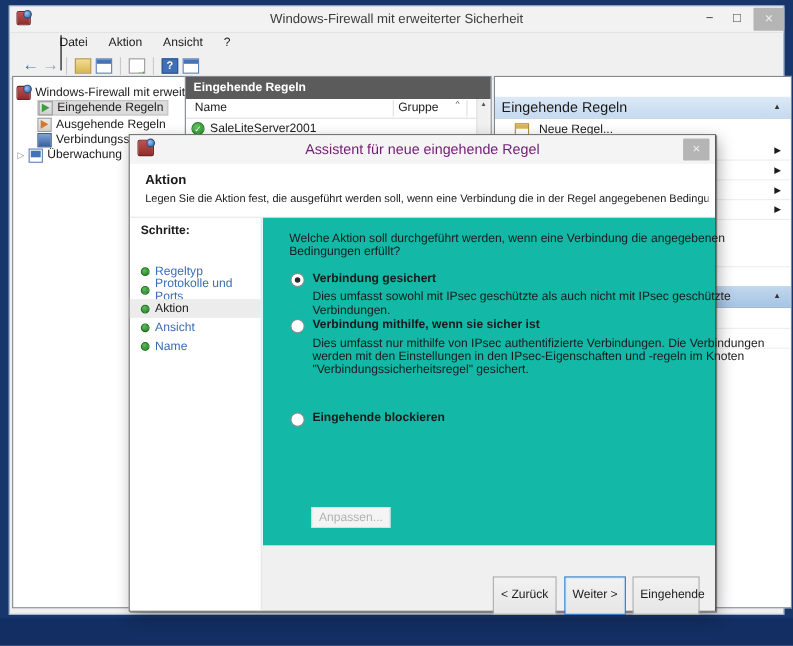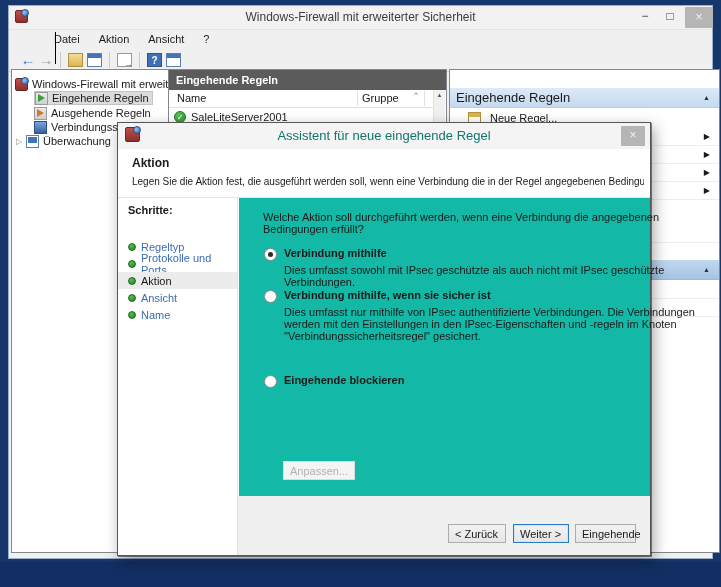--- a/index.html
+++ b/index.html
@@ -79,21 +79,21 @@
   .arrowrow{position:absolute;left:0;width:100%;height:18px;border-bottom:1px solid #ededed;box-sizing:border-box;}
   .arrowrow .sub{position:absolute;right:9px;top:4px;font-size:8px;color:#1a1a1a;}
   .faintline{position:absolute;left:0;width:100%;height:1px;background:#ededed;}
   .act-section2{position:absolute;left:0;width:100%;height:19px;
                 background:linear-gradient(#c2d8ee,#a5c4e4);border-bottom:1px solid #9cb9d9;}
 
   
   .dialog{left:117px;top:122px;width:534px;height:434px;background:#fff;border:1px solid #565656;
           box-shadow:1px 1px 0 rgba(0,0,0,.45),3px 5px 14px rgba(0,0,0,.35);box-sizing:border-box;z-index:50;}
   .dlg-titlebar{position:absolute;left:0;top:0;width:100%;height:26px;background:#f4f4f4;}
-  .dlg-title{position:absolute;left:0;right:0;top:5px;text-align:center;font-size:13px;color:#0f766e;}
+  .dlg-title{position:absolute;left:0;right:0;top:5px;text-align:center;font-size:13px;color:#701a75;}
   .dlg-fwicon{position:absolute;left:7px;top:4px;width:15px;height:15px;}
   .dlg-close{position:absolute;right:5px;top:3px;width:24px;height:20px;background:#b5b5b5;color:#f2f2f2;
              text-align:center;line-height:19px;font-size:12px;border-radius:1px;}
   .dlg-header{position:absolute;left:0;top:26px;width:100%;height:49px;background:#fff;border-bottom:1px solid #e3e3e3;box-sizing:border-box;}
   .dlg-heading{position:absolute;left:14px;top:7px;font-size:12px;font-weight:bold;}
   .dlg-desc{position:absolute;left:14px;top:27px;font-size:10px;width:512px;}
   .steps{position:absolute;left:0;top:75px;width:120px;bottom:0;background:#fff;border-right:1px solid #e3e3e3;box-sizing:border-box;}
   .steps-label{position:absolute;left:10px;top:6px;font-size:11px;font-weight:bold;}
   .step{position:absolute;left:0;width:100%;height:17px;display:flex;align-items:center;font-size:11px;}
   .step .dot{width:8px;height:8px;border-radius:50%;margin:0 5px 0 10px;flex:0 0 8px;
@@ -103,22 +103,22 @@
   .step-current .lbl{color:#1a1a1a;}
   .dlg-content{position:absolute;left:121px;top:75px;right:0;bottom:59px;background:#14b8a6;font-size:11px;}
   .question{position:absolute;left:24px;top:13px;width:415px;}
   .radio{position:absolute;width:13px;height:13px;border:1px solid #8a8a8a;border-radius:50%;background:#fff;box-sizing:border-box;}
   .radio.sel::after{content:"";position:absolute;left:3px;top:3px;width:5px;height:5px;border-radius:50%;background:#2b2b2b;}
   .optlabel{position:absolute;font-weight:bold;white-space:nowrap;}
   .optdesc{position:absolute;width:440px;}
   .disbtn{position:absolute;left:44px;top:263px;width:72px;height:19px;background:#f4f4f4;border:1px solid #dcdcdc;
           color:#b2b2b2;font-size:11px;font-family:"Liberation Sans",sans-serif;text-align:center;line-height:17px;box-sizing:border-box;}
   .dlg-footer{position:absolute;left:120px;right:0;bottom:0;height:59px;background:#f0f0f0;}
-  .wbtn{position:absolute;top:28px;height:19px;background:linear-gradient(#f2f2f2,#e6e6e6);border:1px solid #acacac;
-        font-size:11px;font-family:"Liberation Sans",sans-serif;text-align:left;line-height:17px;box-sizing:border-box;color:#1a1a1a;}
+  .wbtn{position:absolute;top:28px;height:35px;background:linear-gradient(#f2f2f2,#e6e6e6);border:1px solid #acacac;
+        font-size:11px;font-family:"Liberation Sans",sans-serif;text-align:center;line-height:17px;box-sizing:border-box;color:#1a1a1a;}
   .wbtn.focus{border:1px solid #2e7bc4;box-shadow:inset 0 0 0 1px #cde5f7;}
 
   .bottomstrip{left:0;top:562px;width:721px;height:25px;background:#122e62;}
 </style>
 </head>
 <body>
 
 <div class="screen">
 
   <div class="abs mainwin">
@@ -263,21 +263,21 @@
       <div class="step" style="top:108px;">
         <span class="dot"></span>
         <span class="lbl">Name</span>
       </div>
     </div>
 
     <div class="dlg-content">
       <div class="question">Welche Aktion soll durchgeführt werden, wenn eine Verbindung die angegebenen Bedingungen erfüllt?</div>
 
       <div class="radio sel" style="left:25px;top:50px;"></div>
-      <div class="optlabel" style="left:45px;top:49px;">Verbindung mithilfe</div>
+      <div class="optlabel" style="left:45px;top:49px;">Verbindung gesichert</div>
       <div class="optdesc" style="left:45px;top:66px;">Dies umfasst sowohl mit IPsec geschützte als auch nicht mit IPsec geschützte Verbindungen.</div>
 
       <div class="radio" style="left:25px;top:92px;"></div>
       <div class="optlabel" style="left:45px;top:91px;">Verbindung mithilfe, wenn sie sicher ist</div>
       <div class="optdesc" style="left:45px;top:108px;">Dies umfasst nur mithilfe von IPsec authentifizierte Verbindungen. Die Verbindungen werden mit den Einstellungen in den IPsec-Eigenschaften und -regeln im Knoten "Verbindungssicherheitsregel" gesichert.</div>
       <button class="disbtn" disabled="">Anpassen...</button>
 
       <div class="radio" style="left:25px;top:177px;"></div>
       <div class="optlabel" style="left:45px;top:176px;">Eingehende blockieren</div>
     </div>

